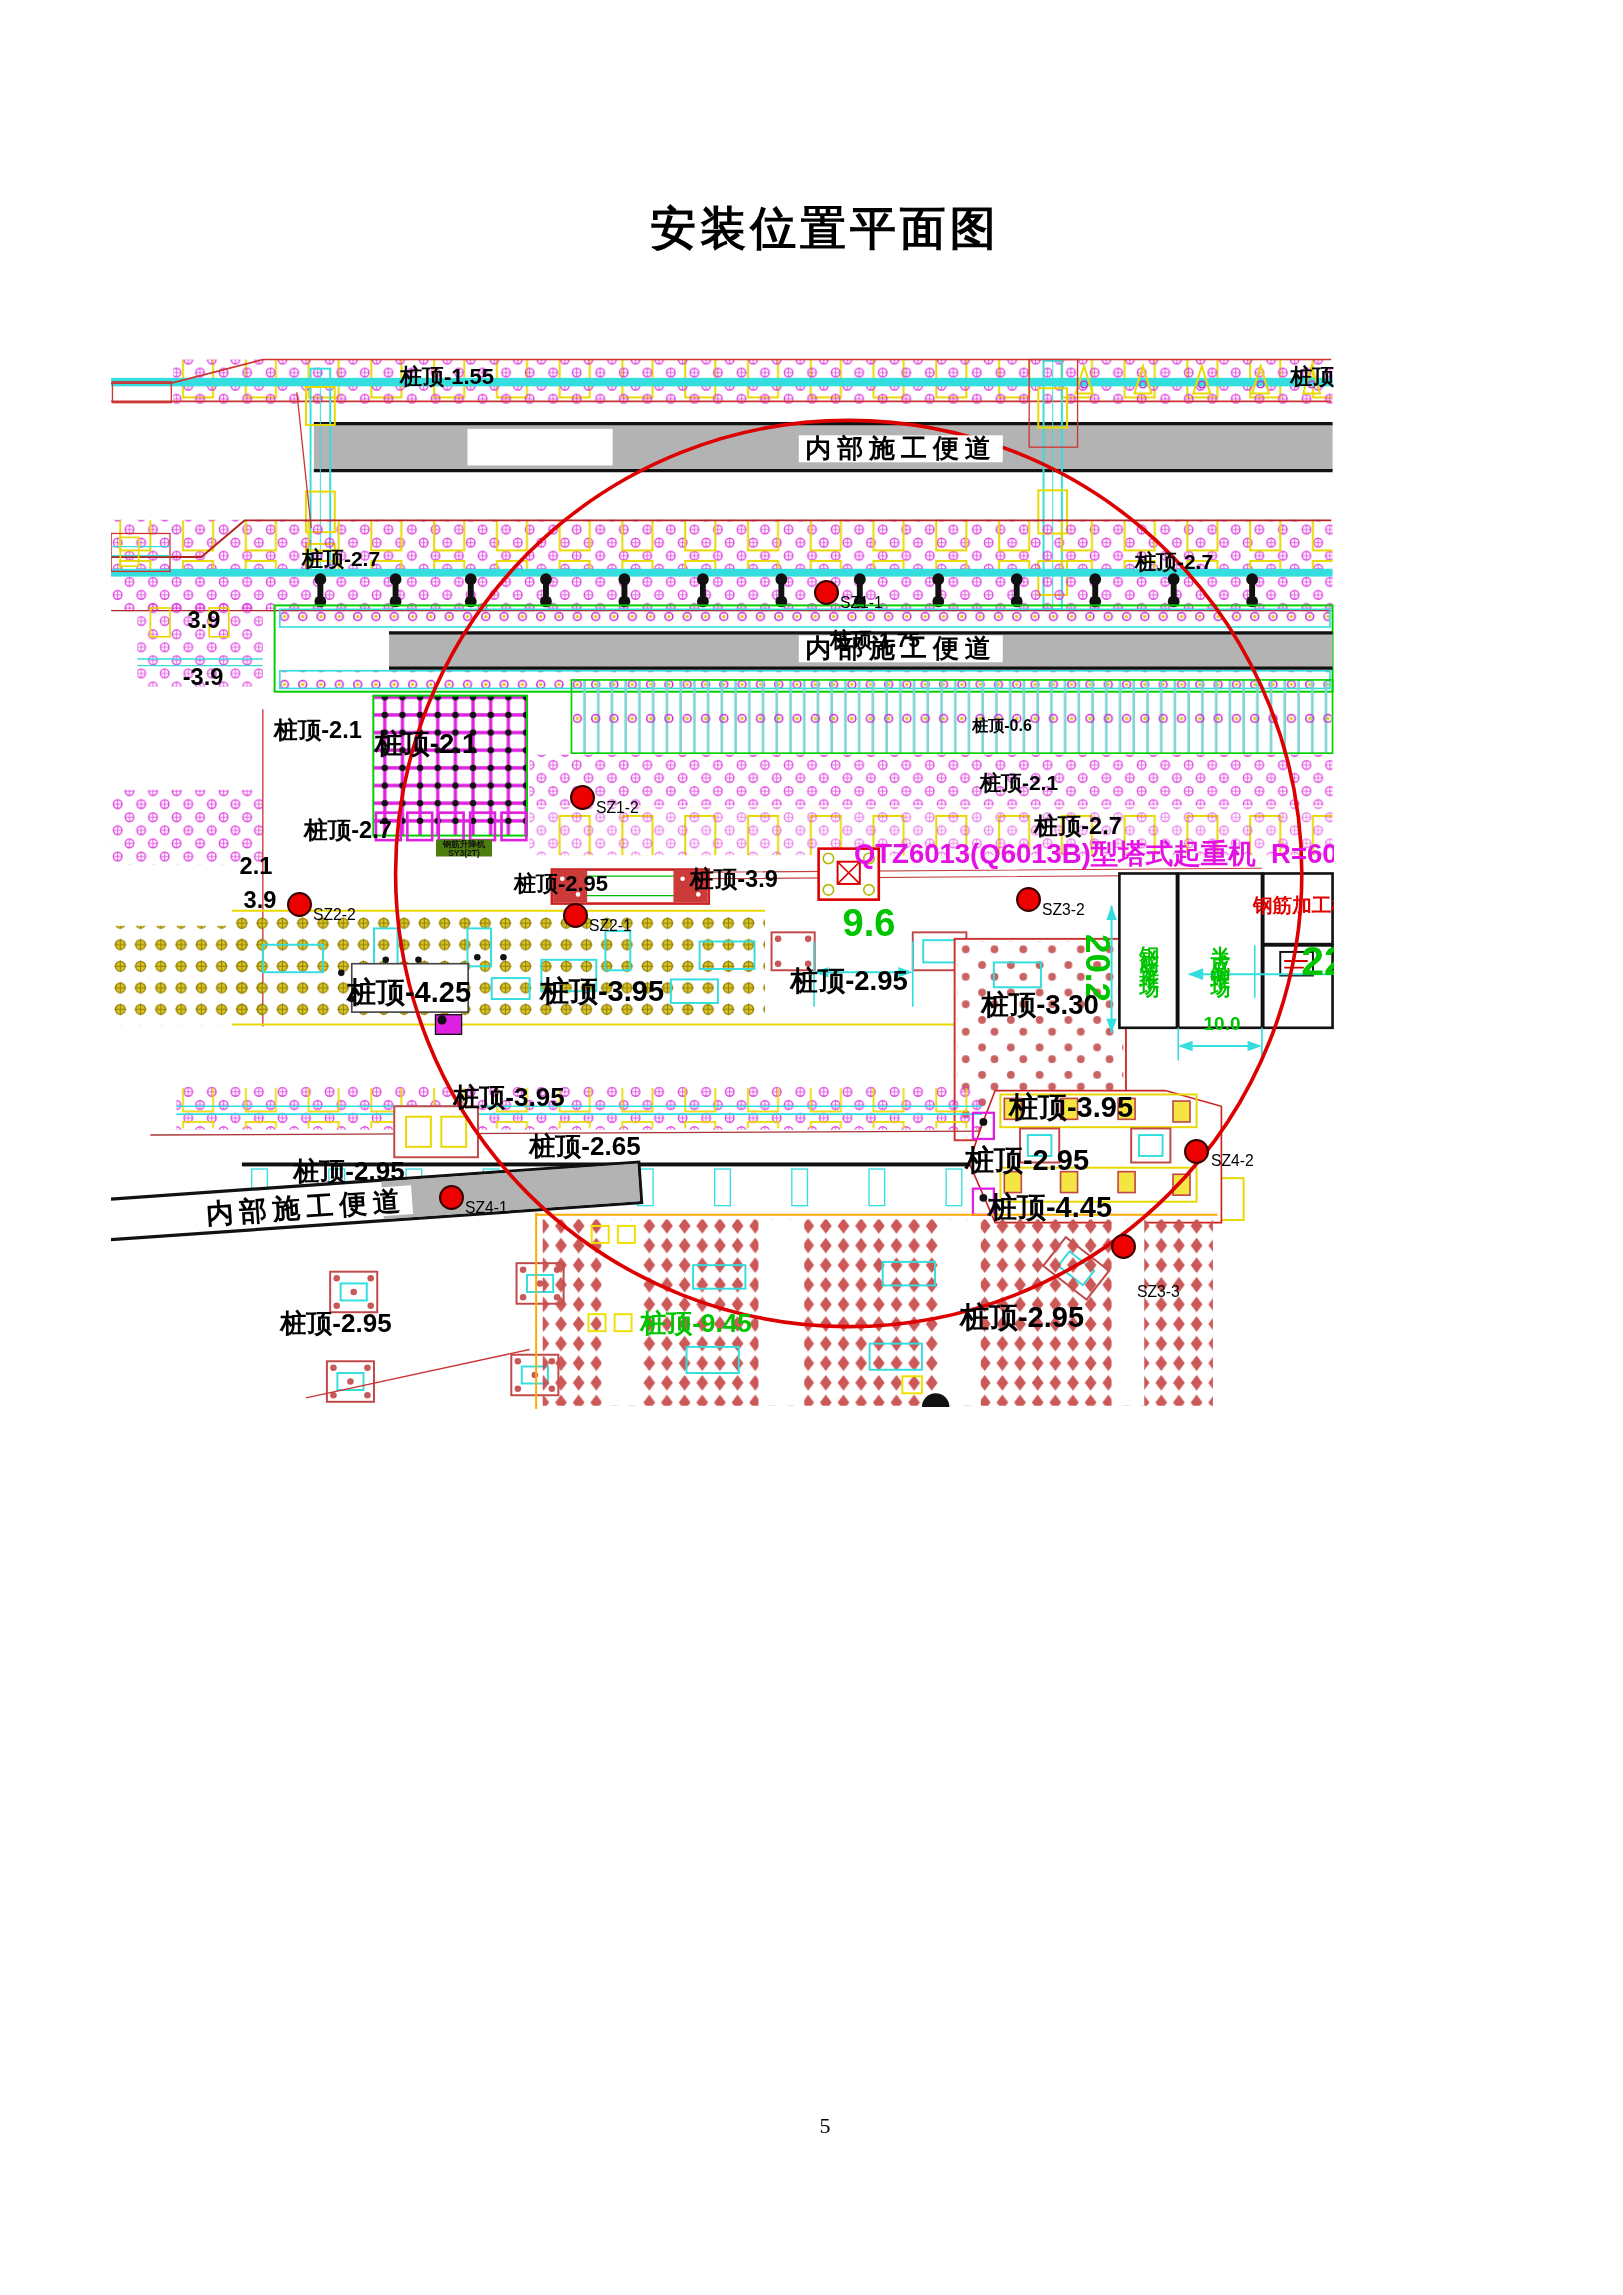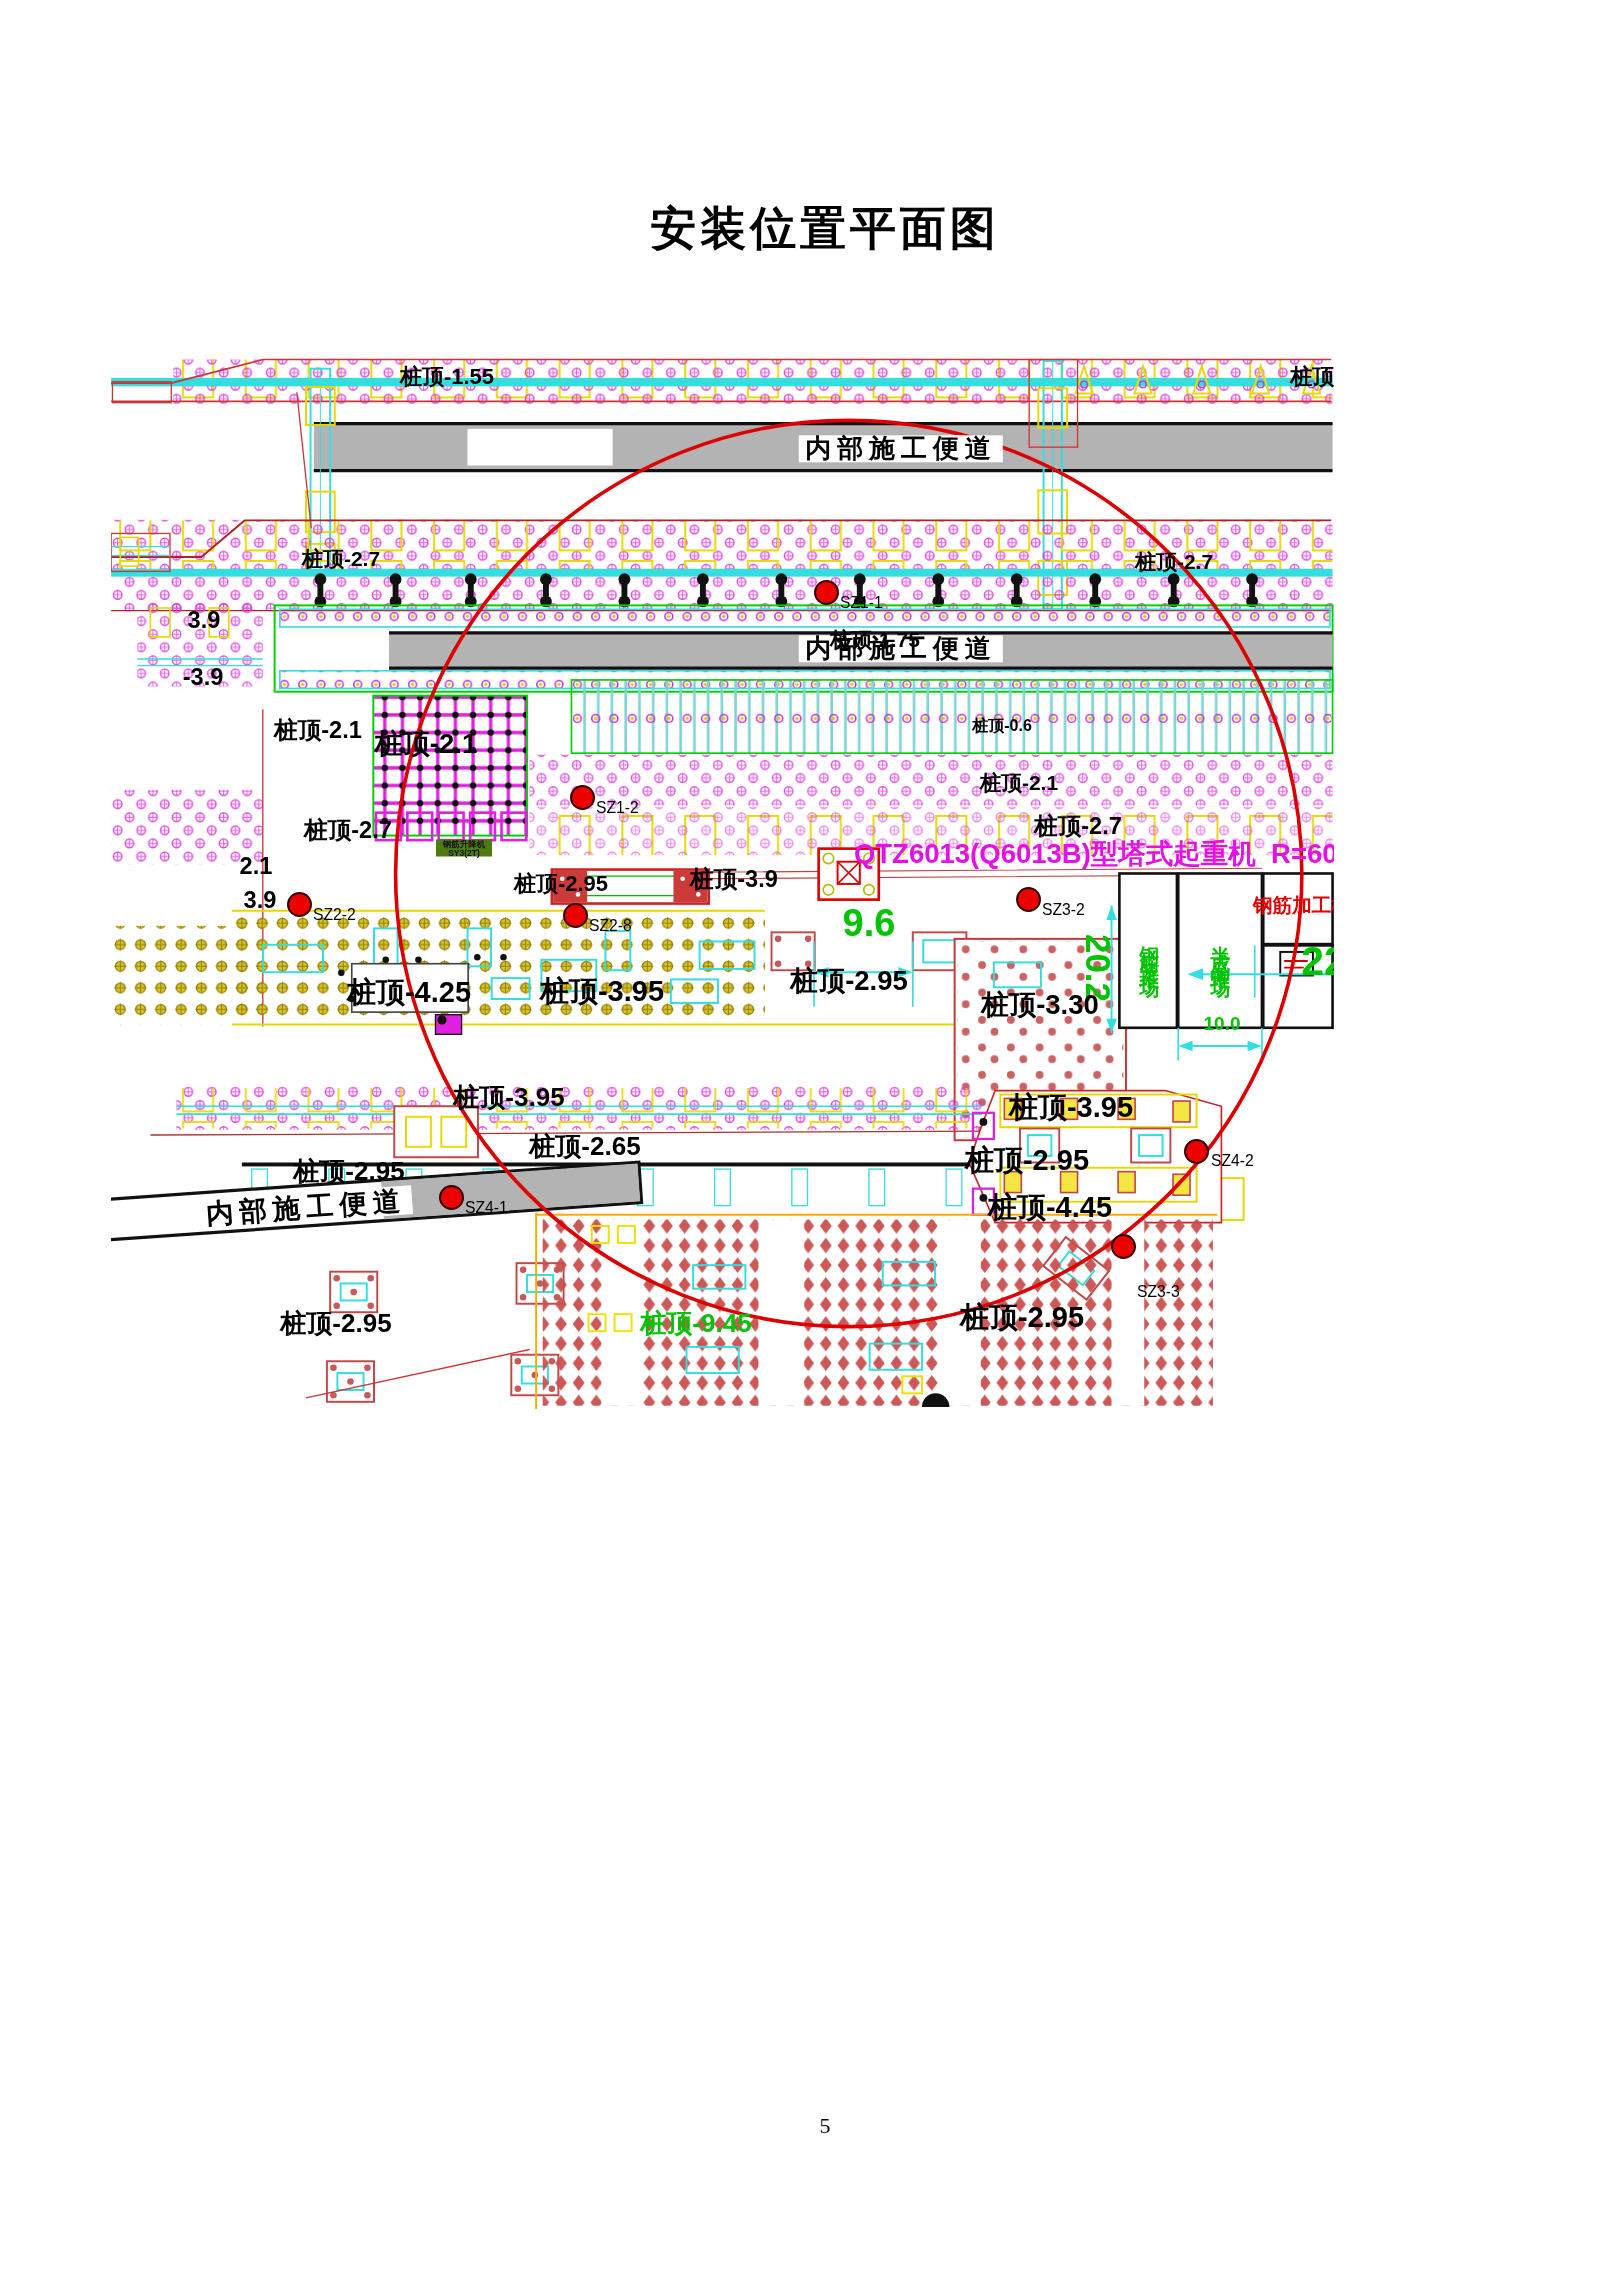--- a/index.html
+++ b/index.html
@@ -396,21 +396,21 @@
       <span class="lbl" style="left: 916px; top: 807px; font-size: 29px; transform: translate(-50%, -50%);">桩顶-2.95</span>
       <span class="lbl" style="left: 939px; top: 854px; font-size: 29px; transform: translate(-50%, -50%);">桩顶-4.45</span>
       <span class="lbl green" style="left: 585px; top: 970px; font-size: 26px; transform: translate(-50%, -50%);">桩顶-9.45</span>
       <span class="lbl" style="left: 225px; top: 970px; font-size: 26px; transform: translate(-50%, -50%);">桩顶-2.95</span>
       <span class="lbl" style="left: 911px; top: 964px; font-size: 29px; transform: translate(-50%, -50%);">桩顶-2.95</span>
       <div class="spot" style="left: 703px; top: 227px;"></div>
       <span class="spot-label" style="left: 729px; top: 241px;">SZ1-1</span>
       <div class="spot" style="left: 459px; top: 432px;"></div>
       <span class="spot-label" style="left: 485px; top: 446px;">SZ1-2</span>
       <div class="spot" style="left: 452px; top: 550px;"></div>
-      <span class="spot-label" style="left: 478px; top: 564px;">SZ2-8</span>
+      <span class="spot-label" style="left: 478px; top: 564px;">SZ2-1</span>
       <div class="spot" style="left: 176px; top: 539px;"></div>
       <span class="spot-label" style="left: 202px; top: 553px;">SZ2-2</span>
       <div class="spot" style="left: 905px; top: 534px;"></div>
       <span class="spot-label" style="left: 931px; top: 548px;">SZ3-2</span>
       <div class="spot" style="left: 1000px; top: 881px;"></div>
       <span class="spot-label" style="left: 1026px; top: 930px;">SZ3-3</span>
       <div class="spot" style="left: 328px; top: 832px;"></div>
       <span class="spot-label" style="left: 354px; top: 846px;">SZ4-1</span>
       <div class="spot" style="left: 1073px; top: 786px;"></div>
       <span class="spot-label" style="left: 1100px; top: 799px;">SZ4-2</span>

